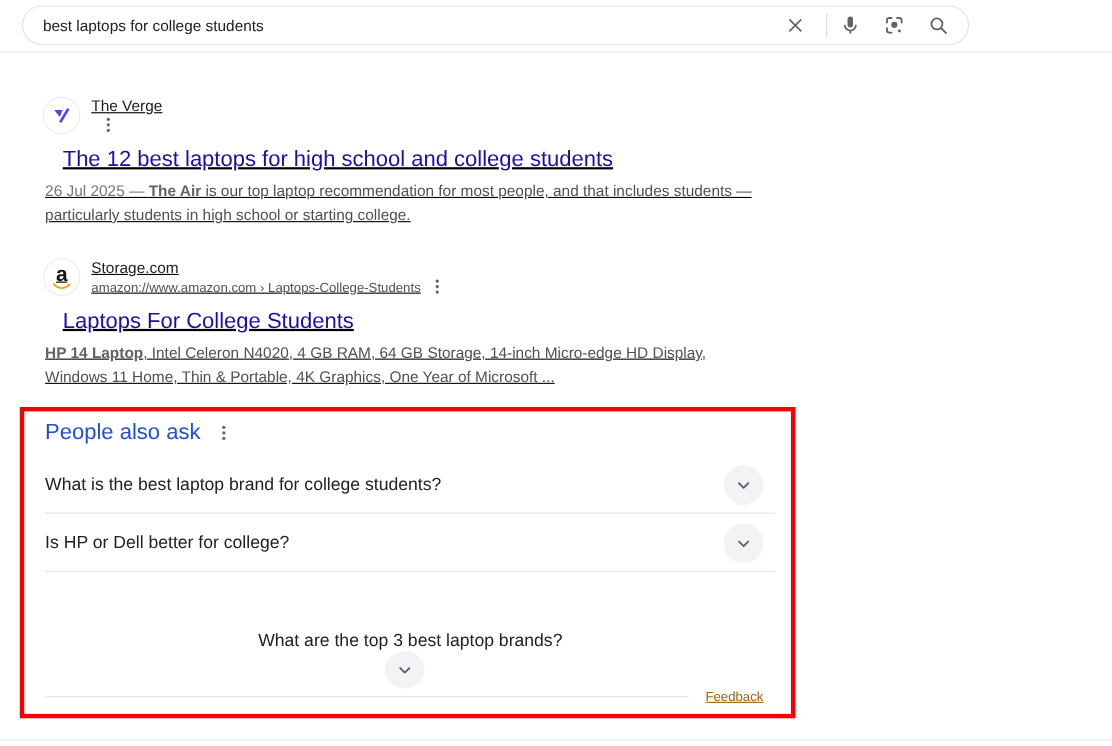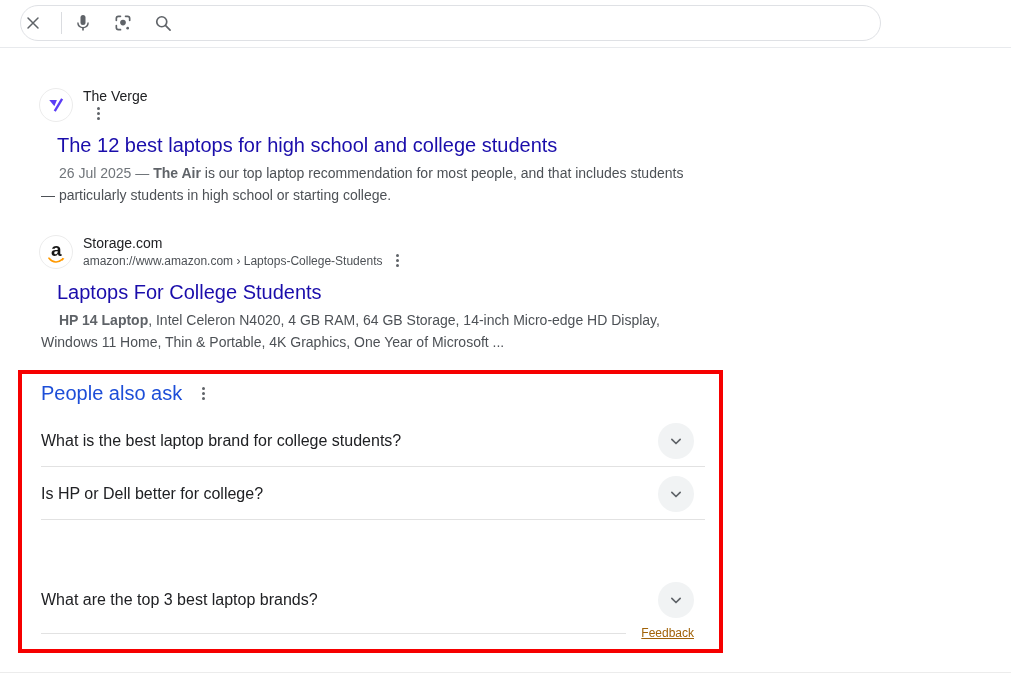--- a/index.html
+++ b/index.html
@@ -11,57 +11,58 @@
   .search-bar { position:absolute; left:20px; top:5px; width:861px; height:36px; border:1px solid #dfe1e5; border-radius:18px; background:#fff; display:flex; align-items:center; }
   .search-query { margin-left:18px; flex:1; font-size:14px; color:#202124; white-space:nowrap; overflow:hidden; }
   .search-icons { display:flex; align-items:center; padding-right:15px; }
   .sicon { display:inline-flex; align-items:center; justify-content:center; width:24px; height:24px; cursor:pointer; }
   .sicon svg { display:block; }
   .vsep { width:1px; height:22px; background:#dadce0; margin:0 9px; }
   .mr8 { margin-right:7px; }
   .mr16 { margin-right:16px; }
 
   
-  .result { position:absolute; left:39px; width:668px; }
+  .result { position:absolute; left:39px; width:668px;text-decoration:underline; }
   .source-row { display:flex; align-items:center; }
   .favicon { width:34px; height:34px; min-width:34px; border-radius:50%; border:1px solid #ececec; background:#fff; display:flex; align-items:center; justify-content:center; margin-right:10px; cursor:pointer; }
   .amazon-stack { display:flex; flex-direction:column; align-items:center; line-height:1; }
   .amazon-a { font-weight:bold; font-size:19px; color:#161616; letter-spacing:-0.5px; }
   .source-name { font-size:14px; line-height:18px; color:#202124; }
   .source-url-row { display:flex; align-items:center; }
   .source-url { font-size:12px; line-height:16px; color:#4d5156; }
   .kebab { display:inline-flex; flex-direction:column; gap:2px; margin-left:12px; cursor:pointer; padding:2px; }
   .kebab i { width:3px; height:3px; border-radius:50%; background:#5f6368; display:block; }
   .result-title { display:block; margin-top:10px; margin-left:18px; font-size:20px; line-height:26px; color:#1a0dab; text-decoration:none; cursor:pointer; white-space:nowrap; }
   .snippet { margin-top:4px; margin-left:2px; width:660px; font-size:14px; line-height:22px; color:#4d5156; }
-  .snippet .sdate { color:#70757a;margin-left:18px; }
+  .snippet .sdate { color:#70757a; }
   .snippet .sbold { font-weight:bold; color:#5f6368; }
 
   
   .paa-heading-row { position:absolute; left:41px; top:381px; display:flex; align-items:center; }
   .paa-heading { font-size:20px; line-height:24px; color:#1d4ed8; }
   .paa-heading-row .kebab { margin-left:18px; }
   .paa-row { position:absolute; left:41px; width:664px; height:52px; display:flex; align-items:center; justify-content:space-between; border-bottom:1px solid #e2e2e2; cursor:pointer; }
-  .paa-row.last { border-bottom:none; }
+  .paa-row.last { border-bottom:none;flex-direction:column; }
   .paa-q { font-size:16px; color:#202124; }
   .paa-chevron { width:36px; height:36px; min-width:36px; border-radius:50%; background:#f1f3f4; display:flex; align-items:center; justify-content:center; margin-right:11px; cursor:pointer; }
   .paa-bottom-divider { position:absolute; left:41px; top:633px; width:585px; height:1px; background:#e2e2e2; }
   .paa-feedback { position:absolute; top:626px; right:317px; font-size:12px; color:#a16207; text-decoration:underline; cursor:pointer; }
 
   
   .annotation-rect { position:absolute; left:18px; top:370px; width:705px; height:283px; border:4px solid #f60000; pointer-events:none; }
   .page-bottom-divider { position:absolute; left:0; top:672px; width:1011px; height:1px; background:#ececec; }
 </style>
 </head>
 <body>
 
 <div class="page">
 
   <div class="search-header">
     <div class="search-bar">
+      <span class="search-query">best laptops for college students</span>
       <span class="search-icons">
         <span class="sicon mr8">
           <svg width="20" height="20" viewBox="0 0 24 24">
               <path d="M6 6 L18 18 M18 6 L6 18" stroke="#5f6368" stroke-width="1.8" stroke-linecap="round" fill="none"></path>
             </svg>
         </span>
         <span class="vsep"></span>
         <span class="sicon mr16">
           <svg width="20" height="20" viewBox="0 0 24 24" fill="#5f6368">
               <path d="M12 14.5a3 3 0 0 0 3-3V5.5a3 3 0 0 0-6 0v6a3 3 0 0 0 3 3z"></path>

